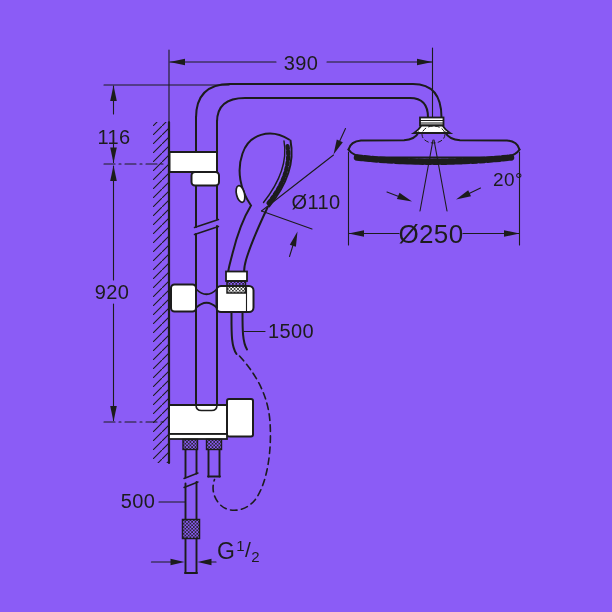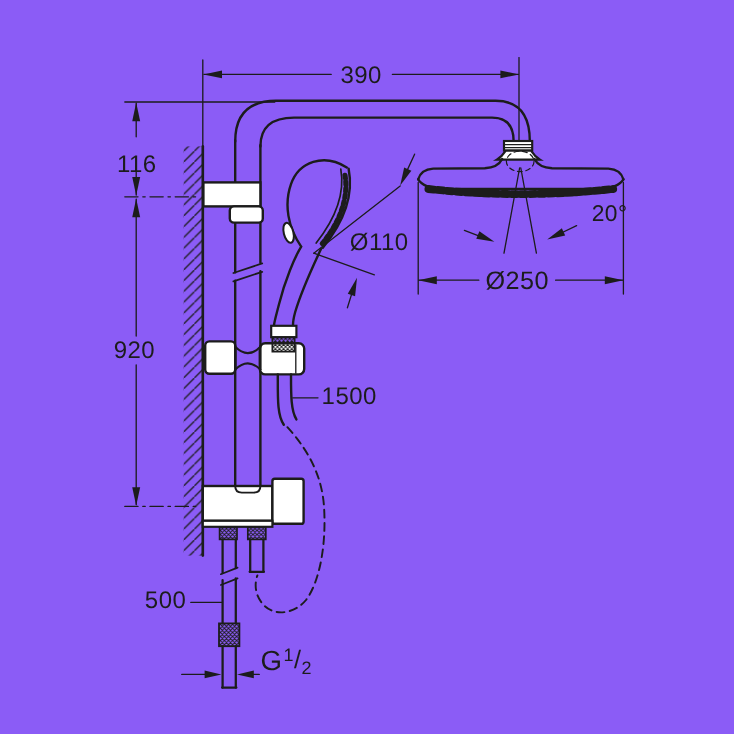--- a/index.html
+++ b/index.html
@@ -15,21 +15,21 @@
     position:absolute;
     transform:translate(-50%,-50%);
     font-size:20px;
     line-height:1;
     color:#1c1c1c;
     letter-spacing:0.4px;
     white-space:nowrap;
     user-select:none;
   }
   .lbl.left-anchor{transform:translate(0,-50%);}
-  .lbl.big{font-size:21px;}
+  .lbl.big{font-size:26px;}
   .lbl.small{font-size:19px;margin-left:12px;}
   .g-label{font-size:23px;}
   .g-sup{font-size:15px;position:relative;top:-8px;margin-left:1px;}
   .g-slash{font-size:21px;position:relative;top:-2px;}
   .g-sub{font-size:15px;position:relative;top:3px;}
 </style>
 </head>
 <body>
 
 <div id="canvas">

